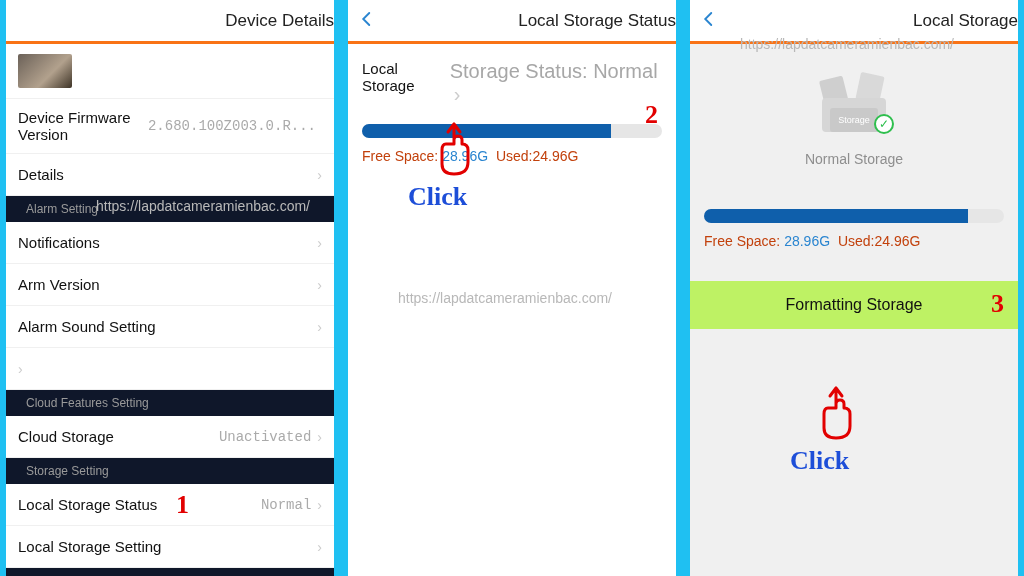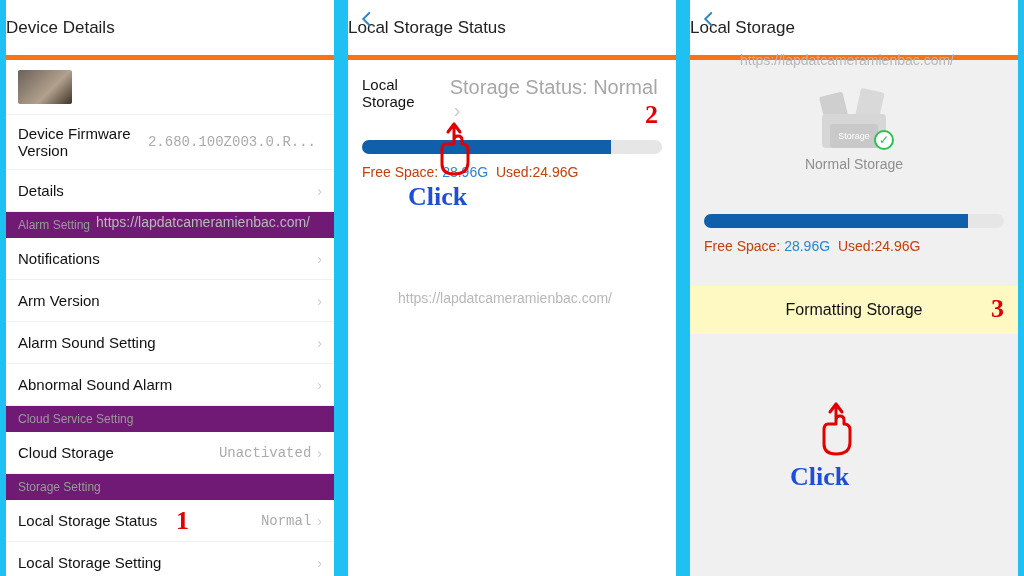--- a/index.html
+++ b/index.html
@@ -1,54 +1,54 @@
 <!DOCTYPE html>
 <html><head>
 <meta charset="utf-8">
 <style>
   * { box-sizing: border-box; margin: 0; padding: 0; }
   body { font-family: -apple-system, Helvetica, Arial, sans-serif; background: #1fc0f2; width: 1024px; height: 576px; overflow: hidden; display: flex; gap: 14px; padding: 0 6px; }
   .panel { background: #fff; flex: 1; height: 576px; position: relative; overflow: hidden; }
-  .header { position: relative; height: 60px; border-bottom: 5px solid #f97316; display: flex; align-items: center; justify-content: flex-start; }
+  .header { position: relative; height: 44px; border-bottom: 3px solid #f97316; display: flex; align-items: center; justify-content: flex-end; }
   .header-title { font-size: 17px; font-weight: 500; color: #222; }
   .back { position: absolute; left: 10px; top: 10px; width: 20px; height: 24px; cursor: pointer; }
   .back svg { width: 18px; height: 18px; }
   .row { display: flex; align-items: center; justify-content: space-between; padding: 10px 12px; background: #fff; border-bottom: 1px solid #f0f0f0; font-size: 15px; color: #111; min-height: 42px; cursor: pointer; }
   .row .label { flex: 1; }
   .row .value { color: #aaa; font-size: 14px; margin-right: 6px; font-family: Liberation Mono, monospace; }
   .row .chev { color: #ccc; font-size: 14px; }
-  .section { padding: 6px 12px; font-size: 12px; color: #9a9a9a; background: #701a75; }
+  .section { padding: 6px 20px; font-size: 12px; color: #9a9a9a; background: #0f172a; }
   .watermark { position: absolute; font-size: 14px; color: #b8b8b8; pointer-events: none; }
   .annot-num { position: absolute; color: #e20000; font-size: 26px; font-weight: 700; font-family: "Comic Sans MS", cursive; }
   .annot-click { position: absolute; color: #1d4ed8; font-size: 26px; font-weight: 700; font-family: "Comic Sans MS", cursive; }
   .pointer { position: absolute; }
   .pointer svg { width: 52px; height: 60px; }
   .camera-thumb { width: 54px; height: 34px; background: linear-gradient(135deg,#6b6158 0%,#b2a18d 60%,#3d3326 100%); border-radius: 2px; }
   .prog-wrap { padding: 12px 14px 4px; }
   .prog-bar { width: 100%; height: 14px; background: #e6e6e6; border-radius: 7px; overflow: hidden; }
   .prog-fill { height: 100%; background: #0f5fab; }
   .storage-stats { padding: 6px 14px; font-size: 14px; color: #bfbfbf; }
   .storage-stats .free-lbl, .storage-stats .used-lbl { color: #c2410c; }
   .storage-stats .free-val { color: #2a85d0; }
   .status-row { display: flex; justify-content: space-between; padding: 16px 14px 6px; font-size: 15px; }
   .status-row .left { color: #111; font-weight: 500; }
   .status-row .right { color: #a7a7a7; font-size: 20px; }
   .status-row .chev { color: #ccc; margin-left: 4px; }
   .p2-body { background: #fff; height: calc(100% - 44px); }
   .p3-body { background: #f0f0f0; height: calc(100% - 44px); padding-top: 30px; }
-  .storage-icon-wrap { display: flex; flex-direction: column; align-items: center; gap: 8px; margin-bottom: 20px; }
+  .storage-icon-wrap { display: flex; flex-direction: column; align-items: center; gap: 19px; margin-bottom: 20px; }
   .storage-icon { position: relative; width: 76px; height: 58px; }
   .box-base { position: absolute; bottom: 0; left: 6px; width: 64px; height: 34px; background: #d6d6d6; border-radius: 4px; }
   .box-front { position: absolute; bottom: 0; left: 14px; width: 48px; height: 24px; background: #c9c9c9; border-radius: 3px; display:flex; align-items:center; justify-content:center; font-size:9px; color:#fff;}
   .doc1 { position: absolute; top: 4px; left: 6px; width: 24px; height: 28px; background: #cfcfcf; transform: rotate(-14deg); border-radius: 2px; }
   .doc2 { position: absolute; top: 0; right: 10px; width: 24px; height: 28px; background: #d9d9d9; transform: rotate(12deg); border-radius: 2px; }
   .check { position: absolute; bottom: -2px; right: -2px; width: 20px; height: 20px; background: #fff; border: 2px solid #2fbf4e; border-radius: 50%; display: flex; align-items: center; justify-content: center; color: #2fbf4e; font-size: 12px; }
   .storage-caption { font-size: 14px; color: #8e8e8e; text-align: right; }
   .p3 .prog-wrap { padding: 22px 14px 4px; }
-  .format-row { background: #fef9c3; padding: 15px 0; text-align: center; font-size: 16px; color: #111; margin-top: 26px; cursor: pointer; }
+  .format-row { background: #bef264; padding: 15px 0; text-align: center; font-size: 16px; color: #111; margin-top: 26px; cursor: pointer; }
 </style>
 </head>
 <body>
 
 <div class="panel">
   <div class="header">
     <span class="header-title">Device Details</span>
   </div>
 
   <div class="row">
@@ -76,25 +76,24 @@
   </div>
   <div class="row">
     <span class="label">Arm Version</span>
     <span class="chev">›</span>
   </div>
   <div class="row">
     <span class="label">Alarm Sound Setting</span>
     <span class="chev">›</span>
   </div>
   <div class="row">
-    <span class="label">Abnormal Sound Alarm</span>
     <span class="chev">›</span>
   </div>
 
-  <div class="section">Cloud Service Setting</div>
+  <div class="section">Cloud Features Setting</div>
   <div class="row">
     <span class="label">Cloud Storage</span>
     <span class="value">Unactivated</span>
     <span class="chev">›</span>
   </div>
 
   <div class="section">Storage Setting</div>
   <div class="row" style="position:relative;">
     <span class="label">Local Storage Status</span>
     <span class="value">Normal</span>

